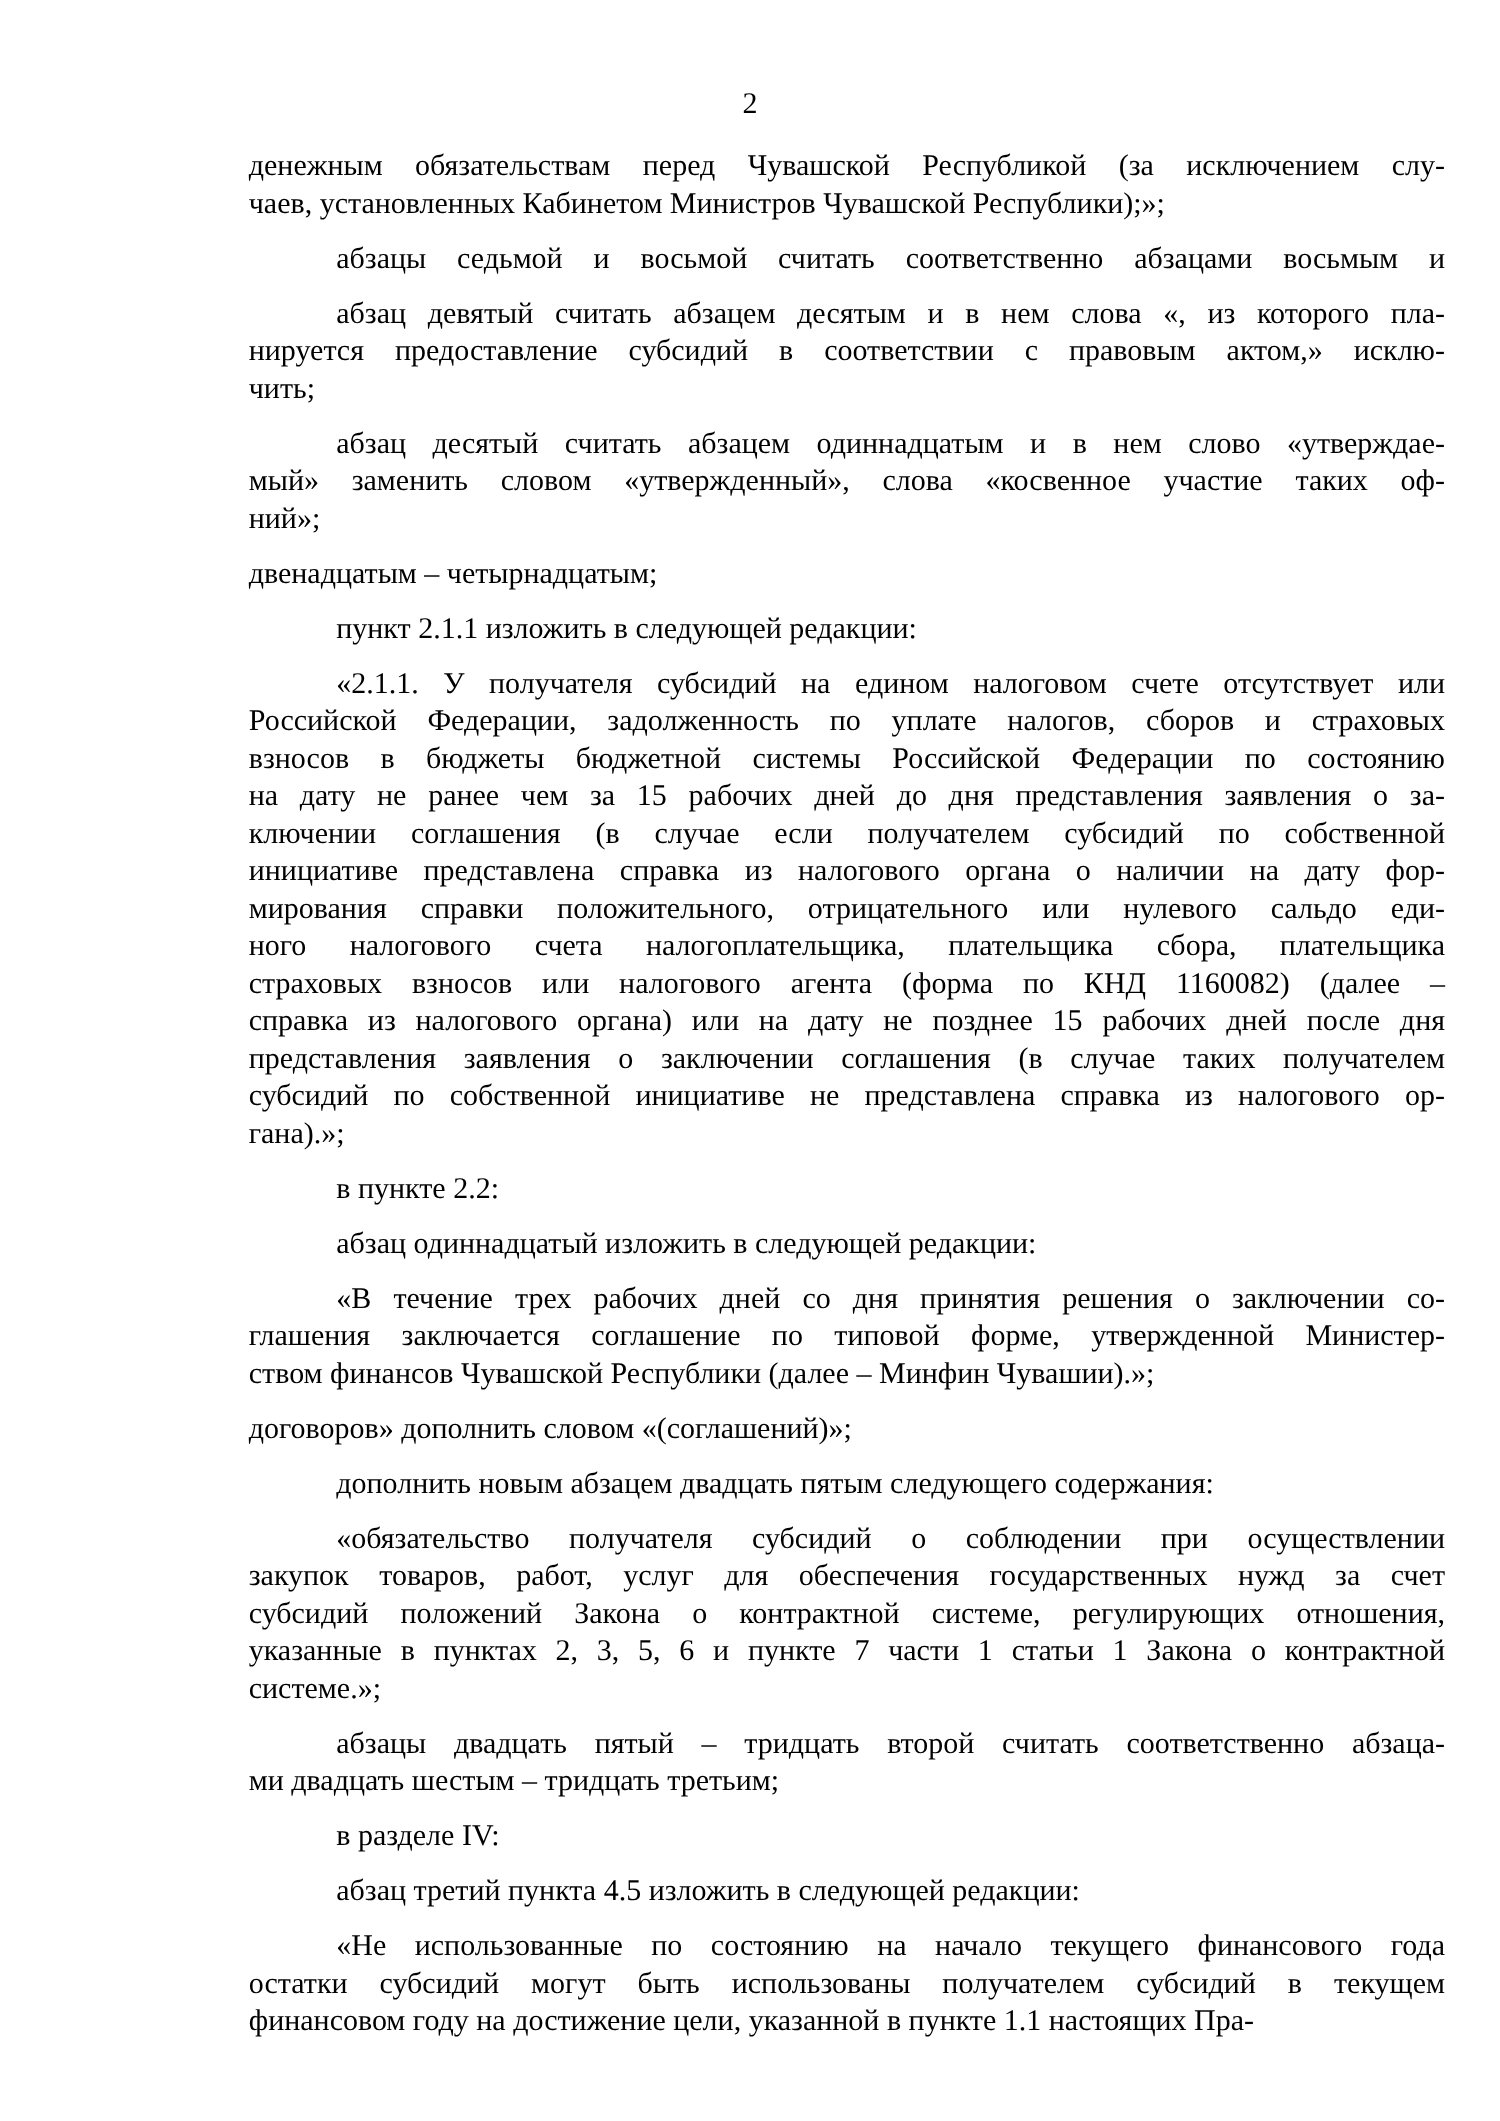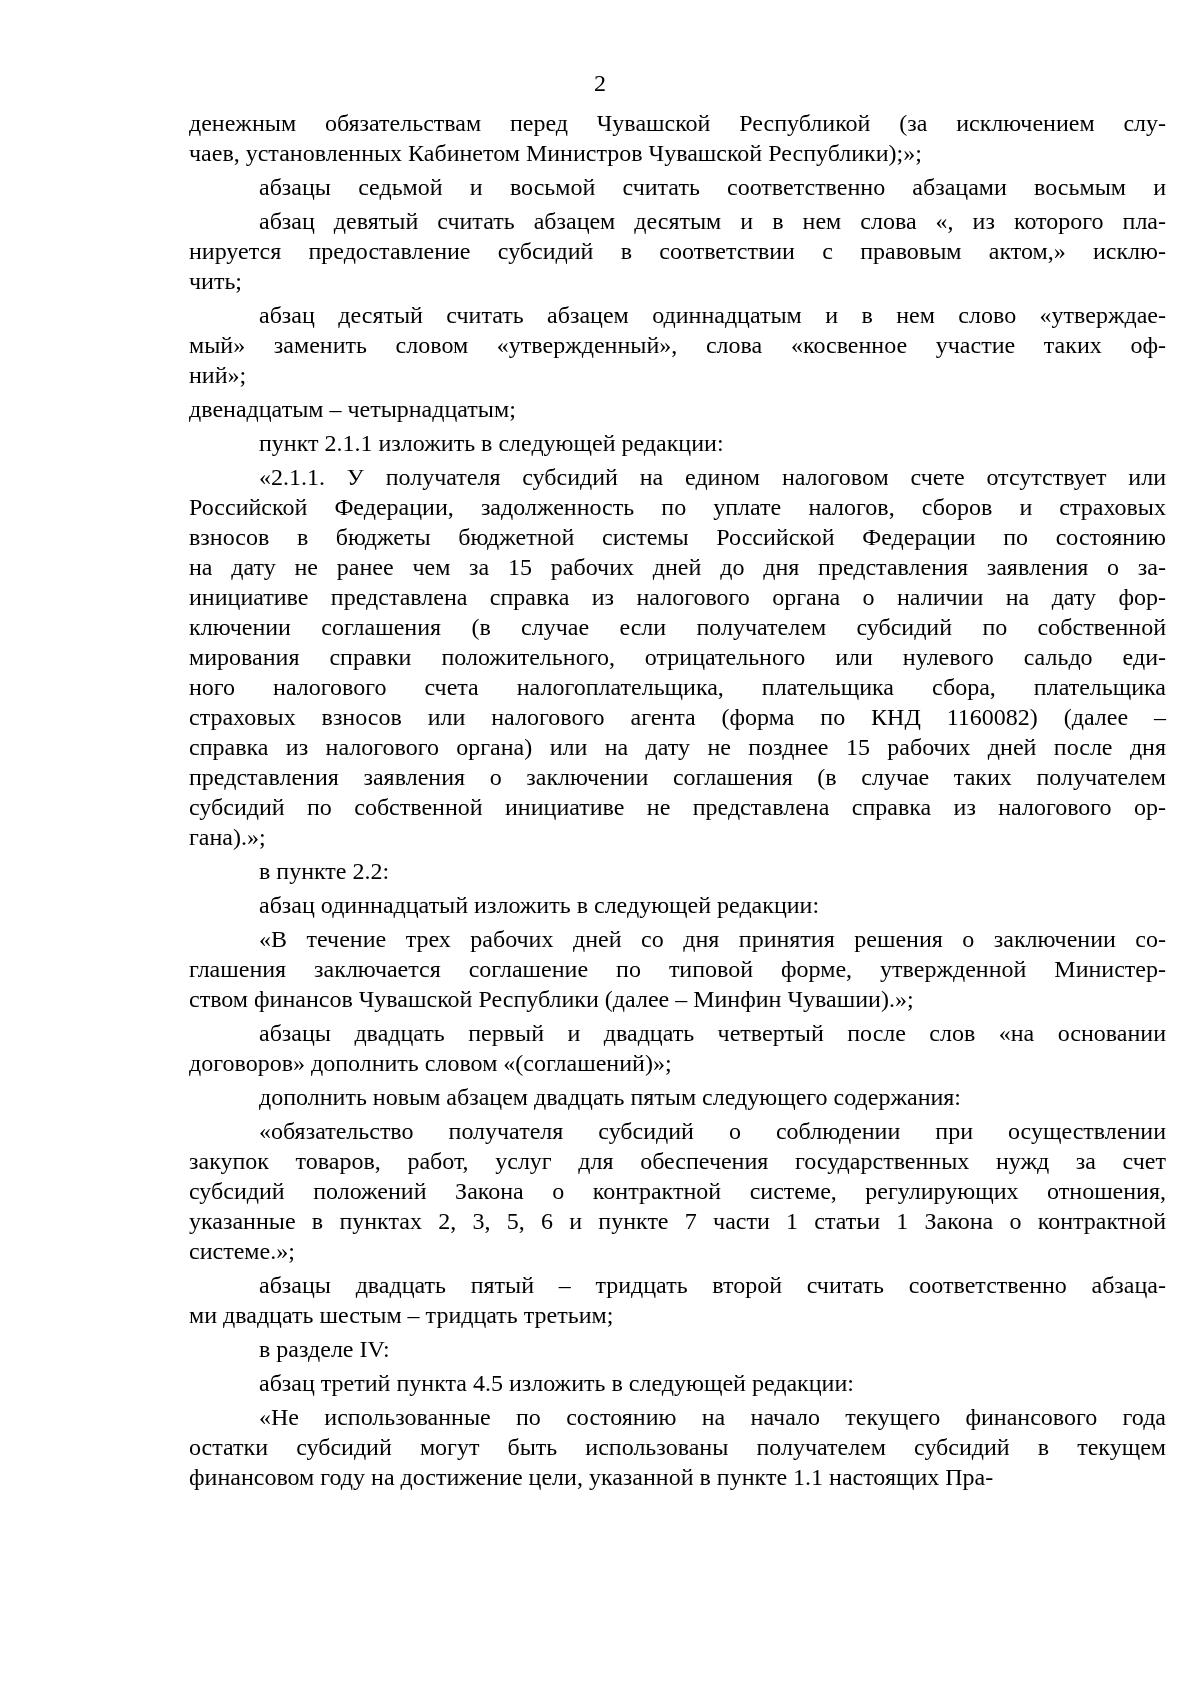--- a/index.html
+++ b/index.html
@@ -26,21 +26,21 @@
     line-height: 30px;
   }
   .body-text {
     position: absolute;
     top: 104px;
     left: 185px;
     width: 985px;
     font-size: 24px;
     line-height: 30px;
   }
-  .para { margin: 4px; padding: 0; }
+  .para { margin: 14px; padding: 0; }
   .line {
     text-align: justify;
     text-align-last: justify;
     height: 30px;
     overflow: visible;
   }
   .line.last { text-align-last: left; }
   .line.indent { text-indent: 70px; }
 </style>
 </head>
@@ -70,43 +70,42 @@
         <div class="line last">двенадцатым – четырнадцатым;</div>
       </div>
       <div class="para">
         <div class="line last indent">пункт 2.1.1 изложить в следующей редакции:</div>
       </div>
       <div class="para">
         <div class="line indent">«2.1.1. У получателя субсидий на едином налоговом счете отсутствует или</div>
         <div class="line">Российской Федерации, задолженность по уплате налогов, сборов и страховых</div>
         <div class="line">взносов в бюджеты бюджетной системы Российской Федерации по состоянию</div>
         <div class="line">на дату не ранее чем за 15 рабочих дней до дня представления заявления о за-</div>
+        <div class="line">ключении соглашения (в случае если получателем субсидий по собственной</div>
         <div class="line">инициативе представлена справка из налогового органа о наличии на дату фор-</div>
-        <div class="line">ключении соглашения (в случае если получателем субсидий по собственной</div>
         <div class="line">мирования справки положительного, отрицательного или нулевого сальдо еди-</div>
         <div class="line">ного налогового счета налогоплательщика, плательщика сбора, плательщика</div>
         <div class="line">страховых взносов или налогового агента (форма по КНД 1160082) (далее –</div>
         <div class="line">справка из налогового органа) или на дату не позднее 15 рабочих дней после дня</div>
         <div class="line">представления заявления о заключении соглашения (в случае таких получателем</div>
         <div class="line">субсидий по собственной инициативе не представлена справка из налогового ор-</div>
         <div class="line last">гана).»;</div>
       </div>
       <div class="para">
         <div class="line last indent">в пункте 2.2:</div>
       </div>
       <div class="para">
         <div class="line last indent">абзац одиннадцатый изложить в следующей редакции:</div>
       </div>
       <div class="para">
         <div class="line indent">«В течение трех рабочих дней со дня принятия решения о заключении со-</div>
         <div class="line">глашения заключается соглашение по типовой форме, утвержденной Министер-</div>
         <div class="line last">ством финансов Чувашской Республики (далее – Минфин Чувашии).»;</div>
       </div>
       <div class="para">
-        <div class="line indent">абзацы двадцать первый и двадцать четвертый после слов «на основании</div>
         <div class="line last">договоров» дополнить словом «(соглашений)»;</div>
       </div>
       <div class="para">
         <div class="line last indent">дополнить новым абзацем двадцать пятым следующего содержания:</div>
       </div>
       <div class="para">
         <div class="line indent">«обязательство получателя субсидий о соблюдении при осуществлении</div>
         <div class="line">закупок товаров, работ, услуг для обеспечения государственных нужд за счет</div>
         <div class="line">субсидий положений Закона о контрактной системе, регулирующих отношения,</div>
         <div class="line">указанные в пунктах 2, 3, 5, 6 и пункте 7 части 1 статьи 1 Закона о контрактной</div>

